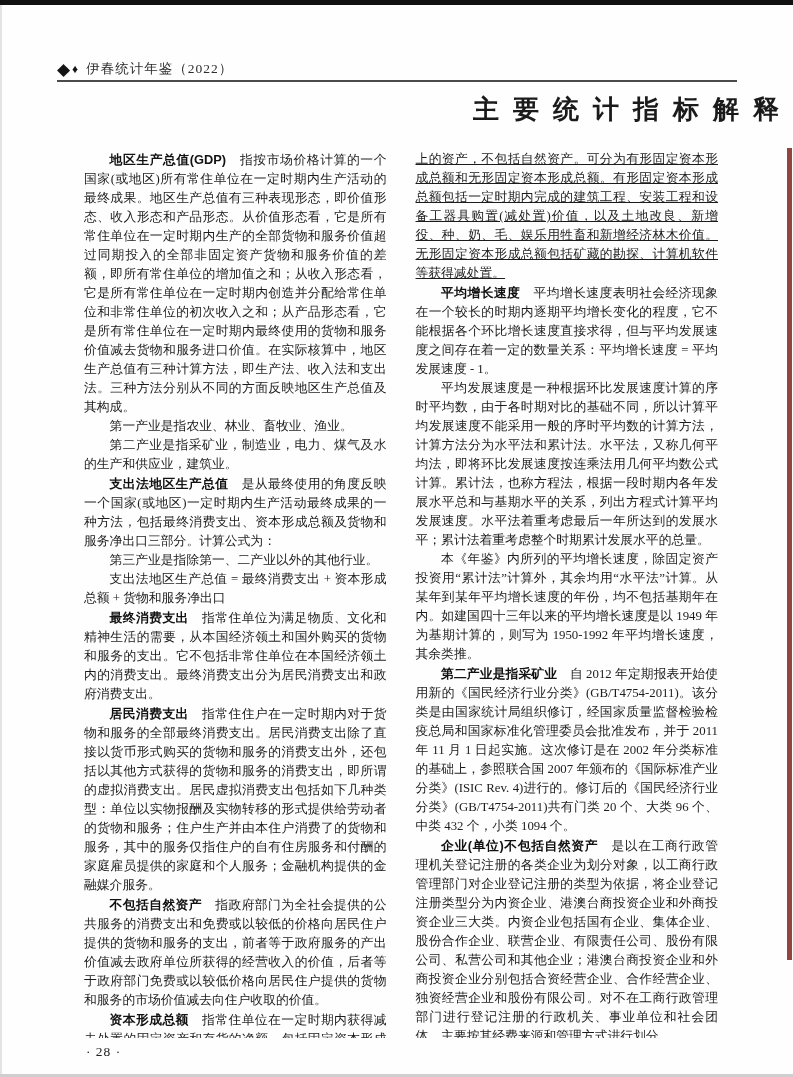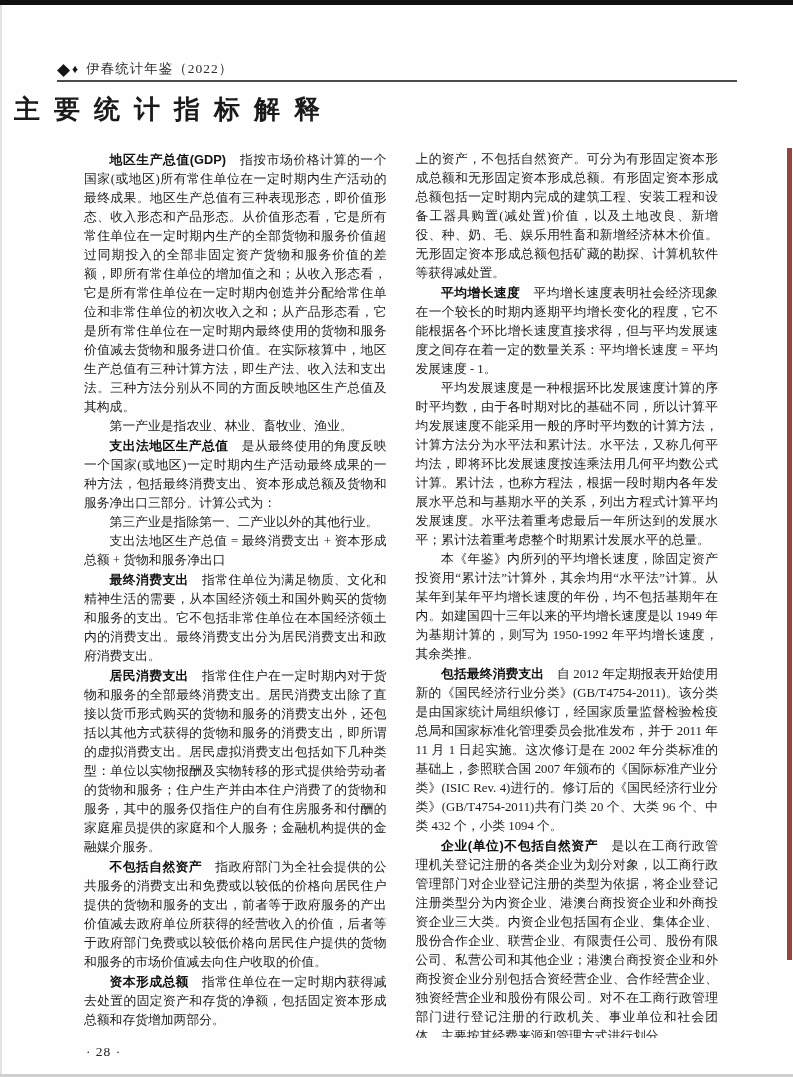--- a/index.html
+++ b/index.html
@@ -15,30 +15,30 @@
   .scan-right-red{position:absolute;top:148px;right:1px;width:5px;height:812px;background:#7e2420;opacity:.85;}
   .scan-bottom{position:absolute;bottom:0;left:0;width:793px;height:3px;background:#cfcfcf;}
   .scan-left{position:absolute;top:5px;left:0;width:2px;height:1072px;background:#e3e3e3;}
 
   .header{position:absolute;top:60px;left:57px;display:flex;align-items:center;
     font-family:"Liberation Serif", serif;color:#2d2d2d;font-size:13.5px;letter-spacing:1px;}
   .d1{font-size:17px;color:#141414;line-height:1;}
   .d2{font-size:12px;color:#141414;line-height:1;margin:0 7px 0 1px;}
   .rule{position:absolute;top:80px;left:57px;width:680px;height:2px;background:#4b4b4b;}
 
-  .title{position:absolute;top:92px;left:0;width:100%;text-align:left;
+  .title{position:absolute;top:92px;left:0;width:100%;text-align:right;
     font-family:"Liberation Sans", sans-serif;font-weight:700;color:#1a1a1a;
     font-size:26px;letter-spacing:14px;text-indent:14px;margin:0;}
 
   .cols{position:absolute;top:150px;left:84px;width:634px;height:888px;
     display:flex;gap:29px;overflow:hidden;}
   .col{flex:1 1 0;min-width:0;}
   .para{margin:0;font-size:12.8px;line-height:19px;text-align:justify;
     text-indent:2em;color:#1c1c1c;}
-  .para.cont{text-indent:0;}
+  .para.cont{text-indent:0;text-decoration:underline;}
   .term{font-family:"Liberation Sans", sans-serif;font-weight:700;color:#111;}
 
   .footer{position:absolute;top:1016px;left:86px;font-size:13.5px;color:#222;
     font-family:"Liberation Serif", serif;letter-spacing:1px;margin-top:28px;}
 </style>
 </head>
 <body>
 
 <div class="page">
   <div class="scan-top"></div>
@@ -52,32 +52,33 @@
     <span>伊春统计年鉴（2022）</span>
   </div>
   <div class="rule"></div>
 
   <h1 class="title">主要统计指标解释</h1>
 
   <div class="cols">
     <div class="col" id="col-left">
         <p class="para"><b class="term">地区生产总值(GDP)</b>　指按市场价格计算的一个国家(或地区)所有常住单位在一定时期内生产活动的最终成果。地区生产总值有三种表现形态，即价值形态、收入形态和产品形态。从价值形态看，它是所有常住单位在一定时期内生产的全部货物和服务价值超过同期投入的全部非固定资产货物和服务价值的差额，即所有常住单位的增加值之和；从收入形态看，它是所有常住单位在一定时期内创造并分配给常住单位和非常住单位的初次收入之和；从产品形态看，它是所有常住单位在一定时期内最终使用的货物和服务价值减去货物和服务进口价值。在实际核算中，地区生产总值有三种计算方法，即生产法、收入法和支出法。三种方法分别从不同的方面反映地区生产总值及其构成。</p>
         <p class="para">第一产业是指农业、林业、畜牧业、渔业。</p>
+        <p class="para">第二产业是指采矿业，制造业，电力、煤气及水的生产和供应业，建筑业。</p>
         <p class="para"><b class="term">支出法地区生产总值</b>　是从最终使用的角度反映一个国家(或地区)一定时期内生产活动最终成果的一种方法，包括最终消费支出、资本形成总额及货物和服务净出口三部分。计算公式为：</p>
         <p class="para">第三产业是指除第一、二产业以外的其他行业。</p>
         <p class="para">支出法地区生产总值 = 最终消费支出 + 资本形成总额 + 货物和服务净出口</p>
         <p class="para"><b class="term">最终消费支出</b>　指常住单位为满足物质、文化和精神生活的需要，从本国经济领土和国外购买的货物和服务的支出。它不包括非常住单位在本国经济领土内的消费支出。最终消费支出分为居民消费支出和政府消费支出。</p>
         <p class="para"><b class="term">居民消费支出</b>　指常住住户在一定时期内对于货物和服务的全部最终消费支出。居民消费支出除了直接以货币形式购买的货物和服务的消费支出外，还包括以其他方式获得的货物和服务的消费支出，即所谓的虚拟消费支出。居民虚拟消费支出包括如下几种类型：单位以实物报酬及实物转移的形式提供给劳动者的货物和服务；住户生产并由本住户消费了的货物和服务，其中的服务仅指住户的自有住房服务和付酬的家庭雇员提供的家庭和个人服务；金融机构提供的金融媒介服务。</p>
         <p class="para"><b class="term">不包括自然资产</b>　指政府部门为全社会提供的公共服务的消费支出和免费或以较低的价格向居民住户提供的货物和服务的支出，前者等于政府服务的产出价值减去政府单位所获得的经营收入的价值，后者等于政府部门免费或以较低价格向居民住户提供的货物和服务的市场价值减去向住户收取的价值。</p>
         <p class="para"><b class="term">资本形成总额</b>　指常住单位在一定时期内获得减去处置的固定资产和存货的净额，包括固定资本形成总额和存货增加两部分。</p>
       </div>
     <div class="col" id="col-right">
         <p class="para cont">上的资产，不包括自然资产。可分为有形固定资本形成总额和无形固定资本形成总额。有形固定资本形成总额包括一定时期内完成的建筑工程、安装工程和设备工器具购置(减处置)价值，以及土地改良、新增役、种、奶、毛、娱乐用牲畜和新增经济林木价值。无形固定资本形成总额包括矿藏的勘探、计算机软件等获得减处置。</p>
         <p class="para"><b class="term">平均增长速度</b>　平均增长速度表明社会经济现象在一个较长的时期内逐期平均增长变化的程度，它不能根据各个环比增长速度直接求得，但与平均发展速度之间存在着一定的数量关系：平均增长速度 = 平均发展速度 - 1。</p>
         <p class="para">平均发展速度是一种根据环比发展速度计算的序时平均数，由于各时期对比的基础不同，所以计算平均发展速度不能采用一般的序时平均数的计算方法，计算方法分为水平法和累计法。水平法，又称几何平均法，即将环比发展速度按连乘法用几何平均数公式计算。累计法，也称方程法，根据一段时期内各年发展水平总和与基期水平的关系，列出方程式计算平均发展速度。水平法着重考虑最后一年所达到的发展水平；累计法着重考虑整个时期累计发展水平的总量。</p>
         <p class="para">本《年鉴》内所列的平均增长速度，除固定资产投资用“累计法”计算外，其余均用“水平法”计算。从某年到某年平均增长速度的年份，均不包括基期年在内。如建国四十三年以来的平均增长速度是以 1949 年为基期计算的，则写为 1950-1992 年平均增长速度，其余类推。</p>
-        <p class="para"><b class="term">包括最终消费支出</b>　自 2012 年定期报表开始使用新的《国民经济行业分类》(GB/T4754-2011)。该分类是由国家统计局组织修订，经国家质量监督检验检疫总局和国家标准化管理委员会批准发布，并于 2011 年 11 月 1 日起实施。这次修订是在 2002 年分类标准的基础上，参照联合国 2007 年颁布的《国际标准产业分类》(ISIC Rev. 4)进行的。修订后的《国民经济行业分类》(GB/T4754-2011)共有门类 20 个、大类 96 个、中类 432 个，小类 1094 个。</p>
+        <p class="para"><b class="term">第二产业是指采矿业</b>　自 2012 年定期报表开始使用新的《国民经济行业分类》(GB/T4754-2011)。该分类是由国家统计局组织修订，经国家质量监督检验检疫总局和国家标准化管理委员会批准发布，并于 2011 年 11 月 1 日起实施。这次修订是在 2002 年分类标准的基础上，参照联合国 2007 年颁布的《国际标准产业分类》(ISIC Rev. 4)进行的。修订后的《国民经济行业分类》(GB/T4754-2011)共有门类 20 个、大类 96 个、中类 432 个，小类 1094 个。</p>
         <p class="para"><b class="term">企业(单位)不包括自然资产</b>　是以在工商行政管理机关登记注册的各类企业为划分对象，以工商行政管理部门对企业登记注册的类型为依据，将企业登记注册类型分为内资企业、港澳台商投资企业和外商投资企业三大类。内资企业包括国有企业、集体企业、股份合作企业、联营企业、有限责任公司、股份有限公司、私营公司和其他企业；港澳台商投资企业和外商投资企业分别包括合资经营企业、合作经营企业、独资经营企业和股份有限公司。对不在工商行政管理部门进行登记注册的行政机关、事业单位和社会团体，主要按其经费来源和管理方式进行划分。</p>
       </div>
   </div>
 
   <div class="footer">· 28 ·</div>
 </div>
 
 </body></html>

